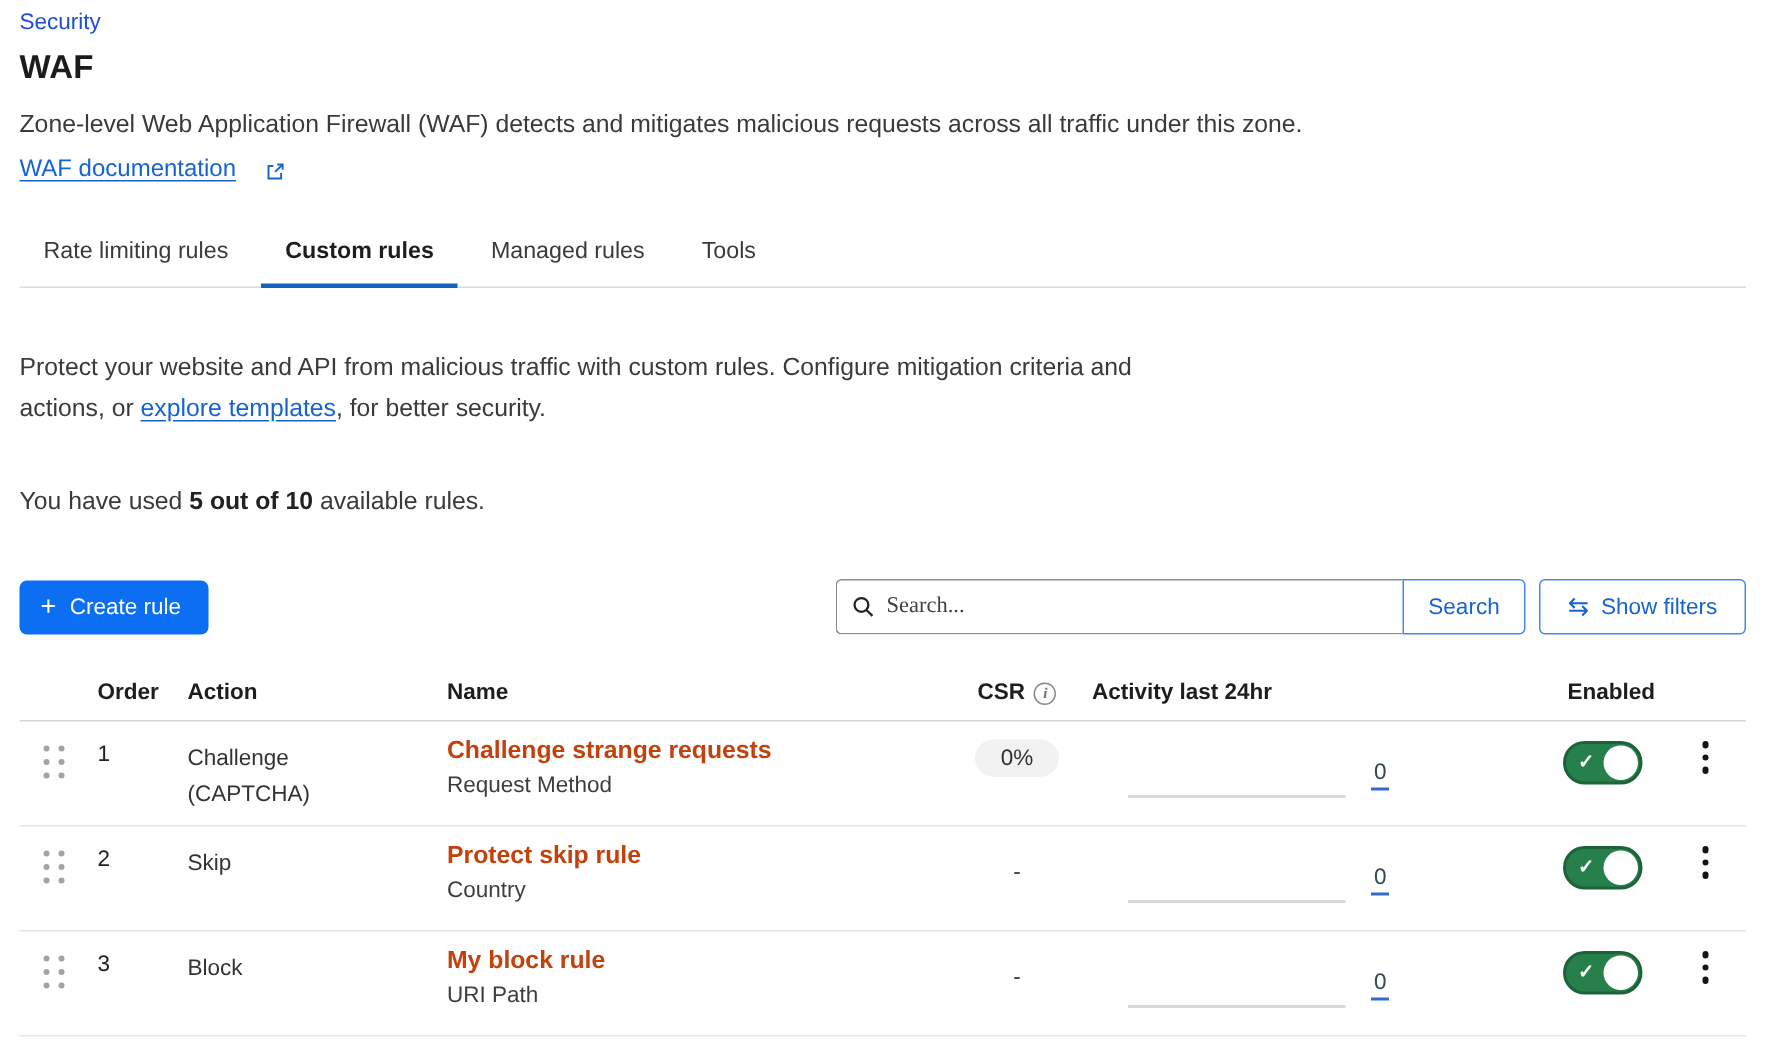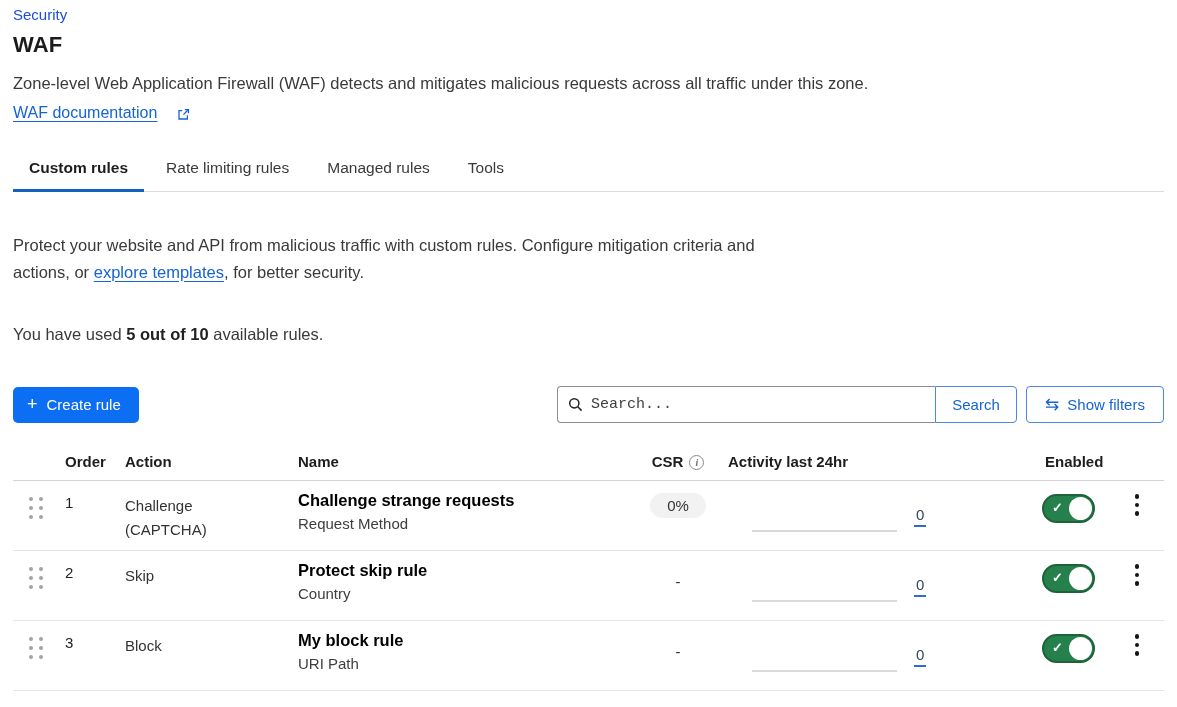--- a/index.html
+++ b/index.html
@@ -41,21 +41,21 @@
   }
   .btn-primary .plus { font-size:18px; font-weight:400; line-height:1; margin-top:-2px; }
   .toolbar .spacer { flex:1; }
   .search-group { display:flex; align-items:center; }
   .search-box {
     display:flex; align-items:center; width:378px; height:37px;
     border:1px solid #8d8d8d; border-right:none; border-radius:4px 0 0 4px;
     padding:0 10px; background:#fff;
   }
   .search-box input {
-    border:none; outline:none; font-size:15px; font-family:Liberation Mono, monospace; color:#14532d;
+    border:none; outline:none; font-size:15px; font-family:Liberation Serif, serif; color:#14532d;
     width:100%; margin-left:8px; background:transparent;
   }
   .search-box input::placeholder { color:#3f3f3f; opacity:1; }
   .btn-outline {
     background:#fff; color:#1663d2; border:1px solid #4a86e8; border-radius:4px;
     height:37px; font-size:15px; font-family:Liberation Sans, sans-serif; cursor:pointer;
     display:flex; align-items:center; justify-content:center; gap:8px;
   }
   .btn-search { width:82px; border-radius:0 4px 4px 0; }
   .btn-filters { width:138px; margin-left:9px; }
@@ -72,21 +72,21 @@
     width:15px; height:15px; border:1px solid #8a8a8a; border-radius:50%;
     color:#6f6f6f; font-size:10px; font-style:italic; font-family:"Liberation Serif", serif;
     display:inline-flex; align-items:center; justify-content:center; cursor:pointer; margin-top:1px;
   }
   .row { height:70px; border-bottom:1px solid #e4e4e4; }
   .drag { margin:16px 0 0 16px; display:grid; grid-template-columns:4px 4px; gap:5px 6px; cursor:grab; width:max-content; }
   .drag i { width:4px; height:4px; border-radius:50%; background:#a3a3a3; }
   .cell-order { font-size:15px; color:#222; margin-top:13px; }
   .cell-action { font-size:15px; color:#333; margin-top:13px; max-width:100px; line-height:1.6; }
   .cell-name { margin-top:10px; }
-  .rule-link { font-size:16.5px; font-weight:700; color:#000000; text-decoration:none; cursor:pointer; display:inline-block; }
+  .rule-link { font-size:16.5px; font-weight:700; color:#c2410c; text-decoration:none; cursor:pointer; display:inline-block; }
   .rule-field { font-size:15px; color:#3d3d3d; margin-top:5px; }
   .cell-csr { justify-self:center; margin-top:16px; }
   .csr-pill { background:#f2f2f2; border-radius:14px; padding:4px 17px; font-size:15px; color:#333; }
   .csr-dash { font-size:15px; color:#333; margin-top:6px; display:inline-block; }
   .cell-activity { display:flex; align-items:flex-end; height:62px; }
   .spark { width:145px; margin-left:24px; border-bottom:2px solid #d9d9d9; margin-bottom:11px; }
   .count-link { margin-left:17px; margin-bottom:16px; font-size:15px; color:#36475a; border-bottom:2px solid #2f6bd0; padding:0 2px 2px 2px; cursor:pointer; text-decoration:none; }
   .cell-toggle { padding-left:14px; margin-top:13px; }
   .toggle {
     width:53px; height:29px; background:#26804b; border:2px solid #1d6239; border-radius:15px;
@@ -115,22 +115,22 @@
     <span style="display:inline-flex; margin-top:2px;">
       <svg width="13" height="13" viewBox="0 0 13 13" fill="none" stroke="#1663d2" stroke-width="1.3">
         <path d="M5.2 2.6H2v8.4h8.4V7.3"></path>
         <path d="M7.8 1.6h3.6v3.6"></path>
         <path d="M11.2 1.8 6.4 6.6"></path>
       </svg>
     </span>
   </div>
 
   <div class="tabbar">
+    <div class="tab">Rate limiting rules</div>
     <div class="tab active">Custom rules</div>
-    <div class="tab">Rate limiting rules</div>
     <div class="tab">Managed rules</div>
     <div class="tab">Tools</div>
   </div>
 
   <p class="intro"><span>Protect your website and API from malicious traffic with custom rules. Configure mitigation criteria and actions, or </span><a class="link">explore templates</a><span>, for better security.</span></p>
 
   <p class="usage"><span>You have used </span><b>5 out of 10</b><span> available rules.</span></p>
 
   <div class="toolbar">
     <button class="btn-primary">

